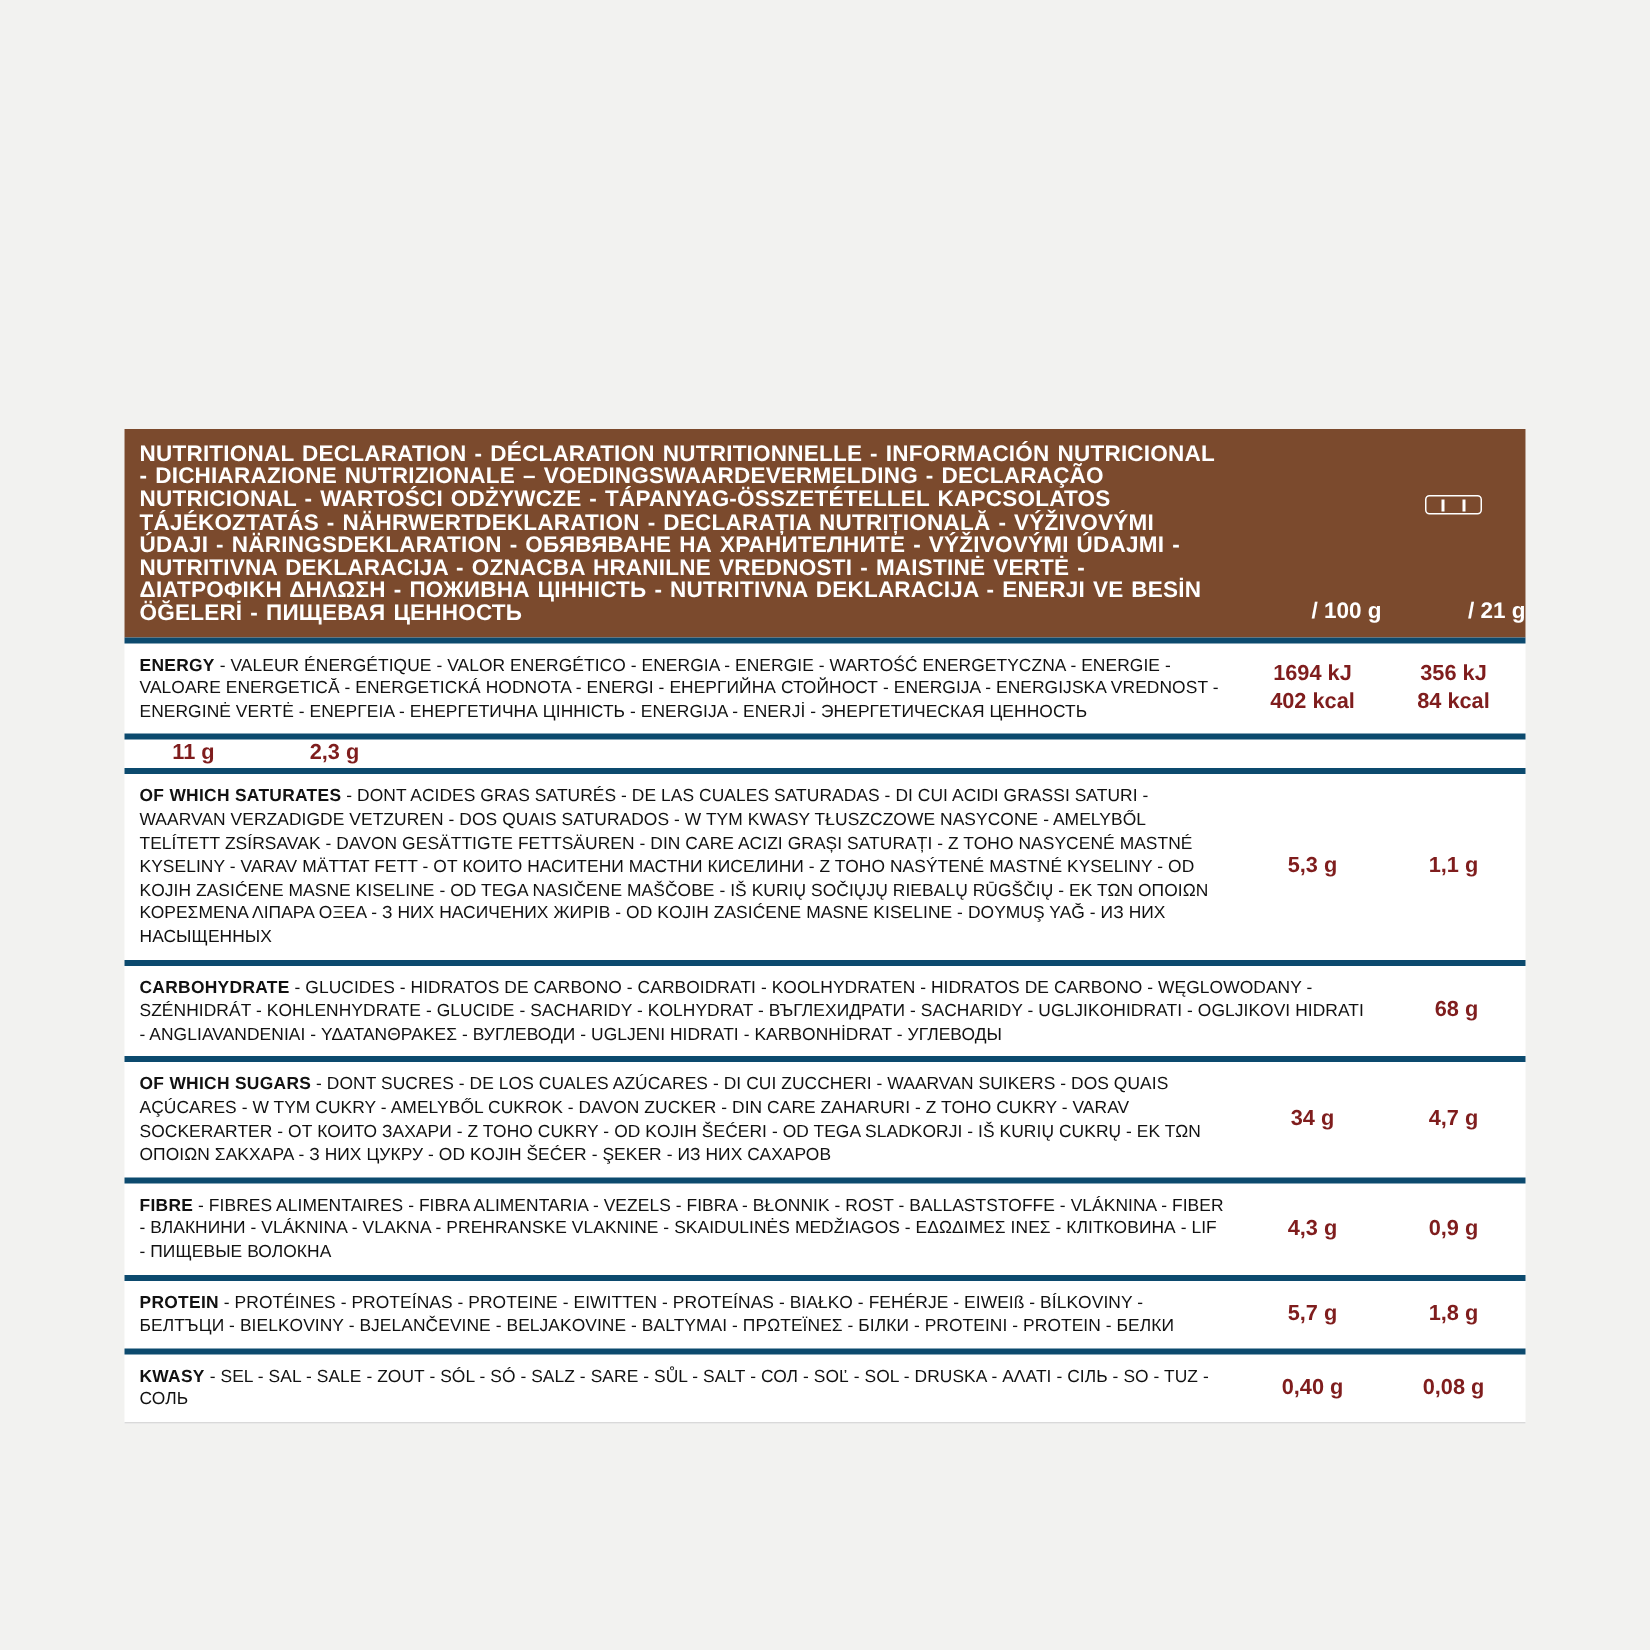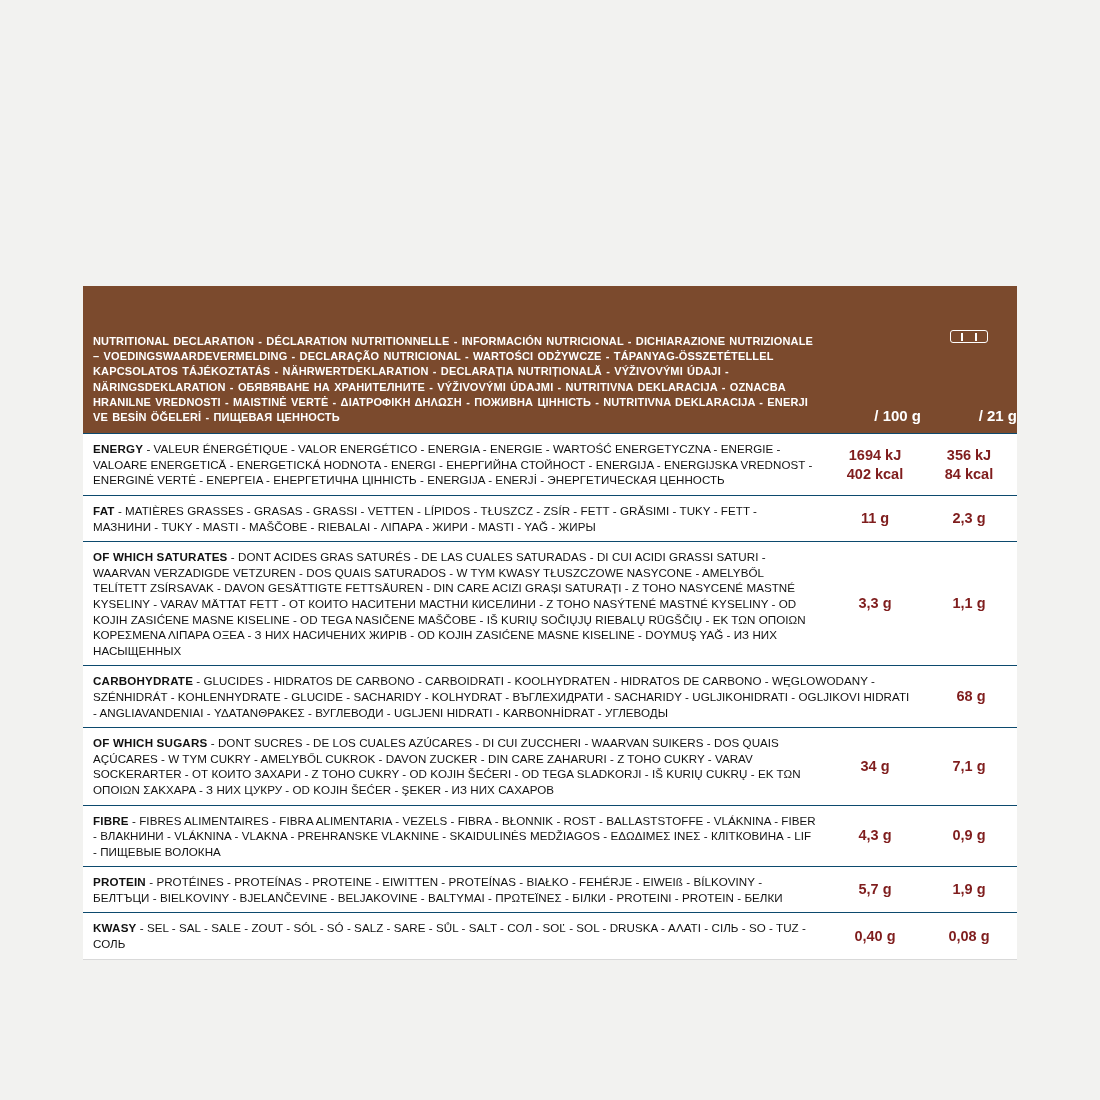--- a/index.html
+++ b/index.html
@@ -30,26 +30,25 @@
   .thead {
     display: flex;
     background: #7b4a2d;
     color: #ffffff;
     align-items: stretch;
   }
 
   .thead .titles {
     flex: 1 1 auto;
     padding: 9px 10px 8px 10px;
-    font-size: 11px;
+    font-size: 15px;
     line-height: 15.2px;
     letter-spacing: 0.15px;
     font-weight: bold;
     word-spacing: 1px;
-    margin-top: 39px;
   }
 
   .thead .col-head {
     width: 92px;
     flex: 0 0 92px;
     display: flex;
     flex-direction: column;
     justify-content: flex-end;
     align-items: flex-end;
     padding-bottom: 9px;
@@ -82,21 +81,21 @@
     width: 1.6px;
     background: #ffffff;
   }
   .bar-icon:before { left: 10px; }
   .bar-icon:after { right: 10px; }
 
   
   .row {
     display: flex;
     align-items: stretch;
-    border-top: 1px solid #0c4a6e;
+    border-top: 4px solid #0c4a6e;
   }
   .row:first-of-type { border-top: none; }
 
   .row .names {
     flex: 1 1 auto;
     padding: 7px 12px 7px 10px;
     font-size: 11.6px;
     line-height: 15.6px;
     color: #111111;
     letter-spacing: 0.05px;
@@ -164,52 +163,51 @@
       </div>
       <div class="val second">
         <span class="stack">
           <span>356 kJ</span>
           <span>84 kcal</span>
         </span>
       </div>
     </div>
 
     <div class="row">
-      <div class="names"><b>FAT</b><span> - MATIÈRES GRASSES - GRASAS - GRASSI - VETTEN - LÍPIDOS - TŁUSZCZ - ZSÍR - FETT - GRĂSIMI - TUKY - FETT - МАЗНИНИ - TUKY - MASTI - MAŠČOBE - RIEBALAI - ΛΙΠΑΡΑ - ЖИРИ - MASTI - YAĞ - ЖИРЫ</span></div>
       <div class="val">11 g</div>
       <div class="val second">2,3 g</div>
     </div>
 
     <div class="row">
       <div class="names"><b>OF WHICH SATURATES</b><span> - DONT ACIDES GRAS SATURÉS - DE LAS CUALES SATURADAS - DI CUI ACIDI GRASSI SATURI - WAARVAN VERZADIGDE VETZUREN - DOS QUAIS SATURADOS - W TYM KWASY TŁUSZCZOWE NASYCONE - AMELYBŐL TELÍTETT ZSÍRSAVAK - DAVON GESÄTTIGTE FETTSÄUREN - DIN CARE ACIZI GRAȘI SATURAȚI - Z TOHO NASYCENÉ MASTNÉ KYSELINY - VARAV MÄTTAT FETT - ОТ КОИТО НАСИТЕНИ МАСТНИ КИСЕЛИНИ - Z TOHO NASÝTENÉ MASTNÉ KYSELINY - OD KOJIH ZASIĆENE MASNE KISELINE - OD TEGA NASIČENE MAŠČOBE - IŠ KURIŲ SOČIŲJŲ RIEBALŲ RŪGŠČIŲ - ΕΚ ΤΩΝ ΟΠΟΙΩΝ ΚΟΡΕΣΜΕΝΑ ΛΙΠΑΡΑ ΟΞΕΑ - З НИХ НАСИЧЕНИХ ЖИРІВ - OD KOJIH ZASIĆENE MASNE KISELINE - DOYMUŞ YAĞ - ИЗ НИХ НАСЫЩЕННЫХ</span></div>
-      <div class="val">3,3 g</div>
+      <div class="val">5,3 g</div>
       <div class="val second">1,1 g</div>
     </div>
 
     <div class="row">
       <div class="names"><b>CARBOHYDRATE</b><span> - GLUCIDES - HIDRATOS DE CARBONO - CARBOIDRATI - KOOLHYDRATEN - HIDRATOS DE CARBONO - WĘGLOWODANY - SZÉNHIDRÁT - KOHLENHYDRATE - GLUCIDE - SACHARIDY - KOLHYDRAT - ВЪГЛЕХИДРАТИ - SACHARIDY - UGLJIKOHIDRATI - OGLJIKOVI HIDRATI - ANGLIAVANDENIAI - ΥΔΑΤΑΝΘΡΑΚΕΣ - ВУГЛЕВОДИ - UGLJENI HIDRATI - KARBONHİDRAT - УГЛЕВОДЫ</span></div>
       <div class="val">68 g</div>
     </div>
 
     <div class="row">
       <div class="names"><b>OF WHICH SUGARS</b><span> - DONT SUCRES - DE LOS CUALES AZÚCARES - DI CUI ZUCCHERI - WAARVAN SUIKERS - DOS QUAIS AÇÚCARES - W TYM CUKRY - AMELYBŐL CUKROK - DAVON ZUCKER - DIN CARE ZAHARURI - Z TOHO CUKRY - VARAV SOCKERARTER - ОТ КОИТО ЗАХАРИ - Z TOHO CUKRY - OD KOJIH ŠEĆERI - OD TEGA SLADKORJI - IŠ KURIŲ CUKRŲ - ΕΚ ΤΩΝ ΟΠΟΙΩΝ ΣΑΚΧΑΡΑ - З НИХ ЦУКРУ - OD KOJIH ŠEĆER - ŞEKER - ИЗ НИХ САХАРОВ</span></div>
       <div class="val">34 g</div>
-      <div class="val second">7,1 g</div>
+      <div class="val second">4,7 g</div>
     </div>
 
     <div class="row">
       <div class="names"><b>FIBRE</b><span> - FIBRES ALIMENTAIRES - FIBRA ALIMENTARIA - VEZELS - FIBRA - BŁONNIK - ROST - BALLASTSTOFFE - VLÁKNINA - FIBER - ВЛАКНИНИ - VLÁKNINA - VLAKNA - PREHRANSKE VLAKNINE - SKAIDULINĖS MEDŽIAGOS - ΕΔΩΔΙΜΕΣ ΙΝΕΣ - КЛІТКОВИНА - LIF - ПИЩЕВЫЕ ВОЛОКНА</span></div>
       <div class="val">4,3 g</div>
       <div class="val second">0,9 g</div>
     </div>
 
     <div class="row">
       <div class="names"><b>PROTEIN</b><span> - PROTÉINES - PROTEÍNAS - PROTEINE - EIWITTEN - PROTEÍNAS - BIAŁKO - FEHÉRJE - EIWEIß - BÍLKOVINY - БЕЛТЪЦИ - BIELKOVINY - BJELANČEVINE - BELJAKOVINE - BALTYMAI - ΠΡΩΤΕΪΝΕΣ - БІЛКИ - PROTEINI - PROTEIN - БЕЛКИ</span></div>
       <div class="val">5,7 g</div>
-      <div class="val second">1,9 g</div>
+      <div class="val second">1,8 g</div>
     </div>
 
     <div class="row last">
       <div class="names"><b>KWASY</b><span> - SEL - SAL - SALE - ZOUT - SÓL - SÓ - SALZ - SARE -  SŮL  - SALT - СОЛ - SOĽ - SOL - DRUSKA - ΑΛΑΤΙ - СІЛЬ - SO - TUZ - СОЛЬ</span></div>
       <div class="val">0,40 g</div>
       <div class="val second">0,08 g</div>
     </div>
 
     <div class="bottom-rule"></div>
   </div>

